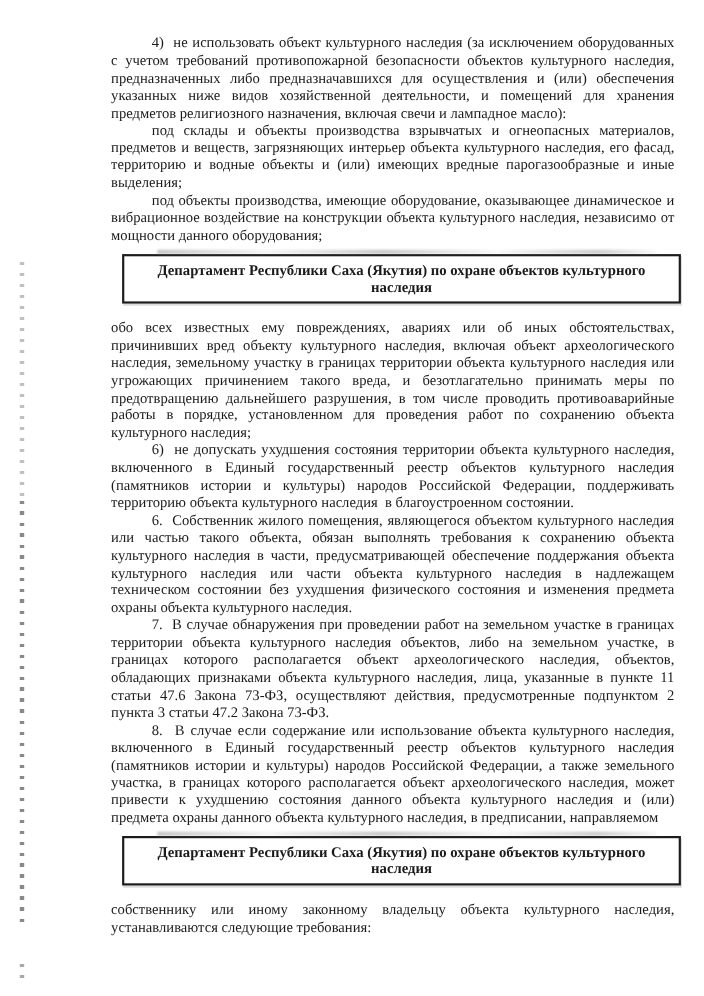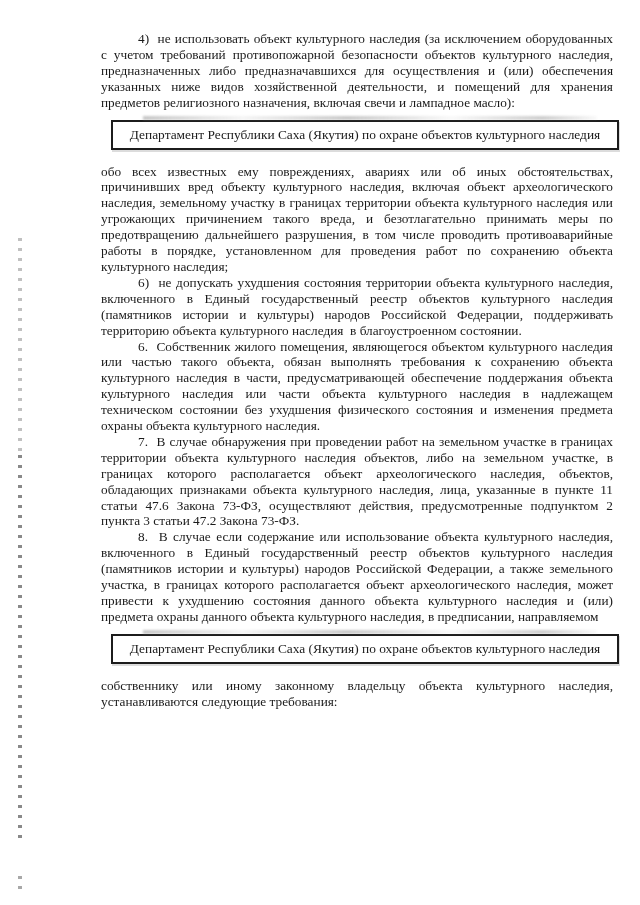--- a/index.html
+++ b/index.html
@@ -55,21 +55,21 @@
     text-indent: 0;
   }
   .dept-box {
     box-sizing: border-box;
     position: relative;
     margin: 9px -6px 14px 10px;
     border: 2px solid #1c1c1c;
     padding: 5px 6px 6px 6px;
     text-align: center;
     text-indent: 0;
-    font-weight: normal;
+    font-weight: bold;
     font-size: 13.4px;
     line-height: 15px;
     background: #ffffff;
     box-shadow: 1px 2px 0 rgba(140, 140, 140, 0.30);
   }
   
   .dept-box::before {
     content: "";
     position: absolute;
     left: 6%;
@@ -93,20 +93,22 @@
 
 <div class="page">
 
   <div class="binding-marks marks-upper"></div>
   <div class="binding-marks marks-lower"></div>
   <div class="binding-marks marks-foot"></div>
 
   <div class="doc-body">
 
     <p>4)&nbsp; не использовать объект культурного наследия (за исключением оборудованных с учетом требований противопожарной безопасности объектов культурного наследия, предназначенных либо предназначавшихся для осуществления и (или) обеспечения указанных ниже видов хозяйственной деятельности, и помещений для хранения предметов религиозного назначения, включая свечи и лампадное масло):</p>
+    <p>под склады и объекты производства взрывчатых и огнеопасных материалов, предметов и веществ, загрязняющих интерьер объекта культурного наследия, его фасад, территорию и водные объекты и (или) имеющих вредные парогазообразные и иные выделения;</p>
+    <p>под объекты производства, имеющие оборудование, оказывающее динамическое и вибрационное воздействие на конструкции объекта культурного наследия, независимо от мощности данного оборудования;</p>
 
     <div class="dept-box">
       <span>Департамент Республики Саха (Якутия) по охране объектов культурного наследия</span>
     </div>
 
     <p class="continuation">обо всех известных ему повреждениях, авариях или об иных обстоятельствах, причинивших вред объекту культурного наследия, включая объект археологического наследия, земельному участку в границах территории объекта культурного наследия или угрожающих причинением такого вреда, и безотлагательно принимать меры по предотвращению дальнейшего разрушения, в том числе проводить противоаварийные работы в порядке, установленном для проведения работ по сохранению объекта культурного наследия;</p>
     <p>6)&nbsp; не допускать ухудшения состояния территории объекта культурного наследия, включенного в Единый государственный реестр объектов культурного наследия (памятников истории и культуры) народов Российской Федерации, поддерживать территорию объекта культурного наследия&nbsp; в благоустроенном состоянии.</p>
     <p>6.&nbsp; Собственник жилого помещения, являющегося объектом культурного наследия или частью такого объекта, обязан выполнять требования к сохранению объекта культурного наследия в части, предусматривающей обеспечение поддержания объекта культурного наследия или части объекта культурного наследия в надлежащем техническом состоянии без ухудшения физического состояния и изменения предмета охраны объекта культурного наследия.</p>
     <p>7.&nbsp; В случае обнаружения при проведении работ на земельном участке в границах территории объекта культурного наследия объектов, либо на земельном участке, в границах которого располагается объект археологического наследия, объектов, обладающих признаками объекта культурного наследия, лица, указанные в пункте 11 статьи 47.6 Закона 73-ФЗ, осуществляют действия, предусмотренные подпунктом 2 пункта 3 статьи 47.2 Закона 73-ФЗ.</p>
     <p>8.&nbsp; В случае если содержание или использование объекта культурного наследия, включенного в Единый государственный реестр объектов культурного наследия (памятников истории и культуры) народов Российской Федерации, а также земельного участка, в границах которого располагается объект археологического наследия, может привести к ухудшению состояния данного объекта культурного наследия и (или) предмета охраны данного объекта культурного наследия, в предписании, направляемом</p>

